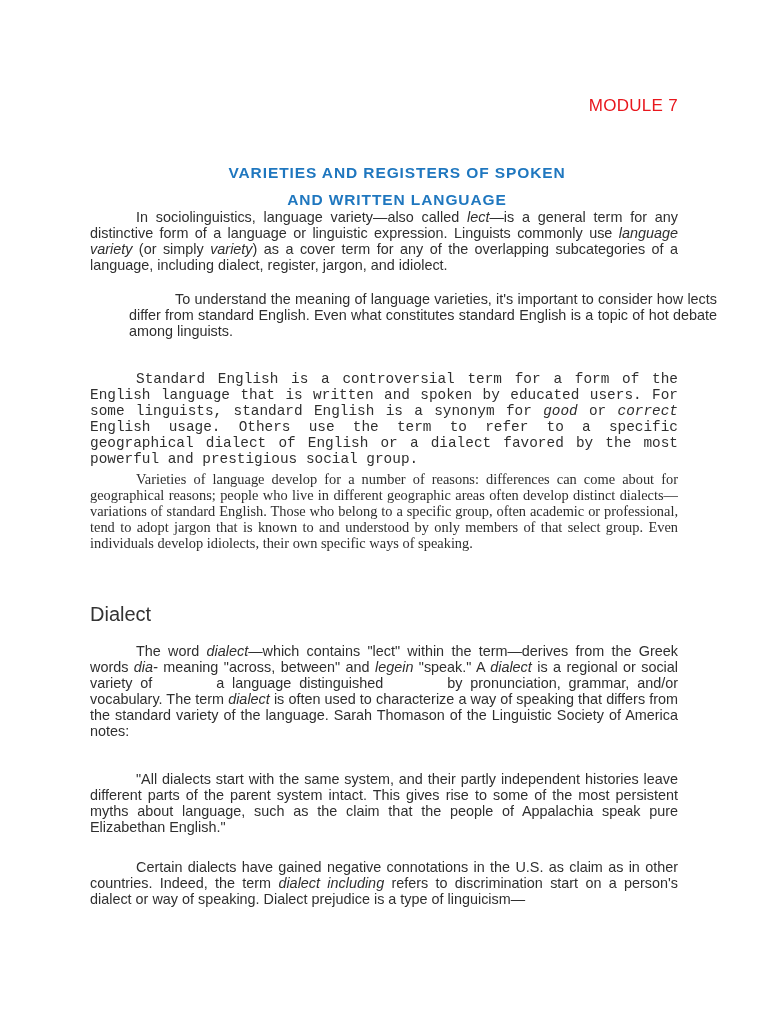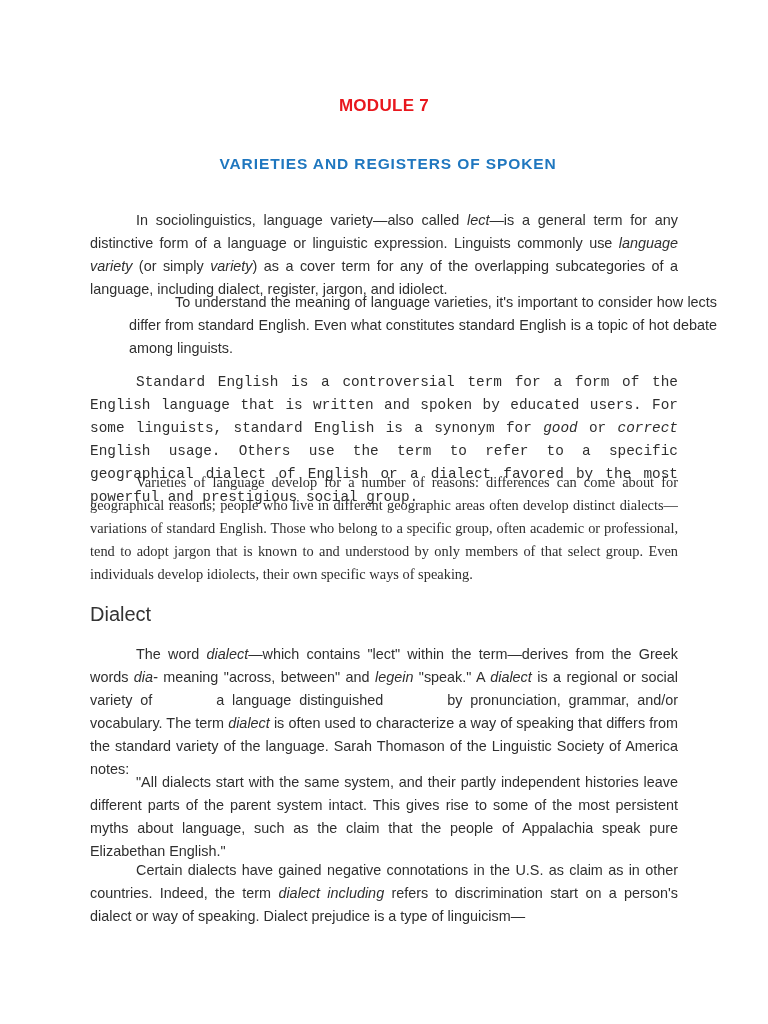--- a/index.html
+++ b/index.html
@@ -19,47 +19,47 @@
       position: absolute;
       left: 90px;
       top: 0;
       width: 588px;
     }
     .module-title {
       position: absolute;
       top: 96px;
       left: 0;
       width: 588px;
-      text-align: center;
+      text-align: right;
       color: #e8171d;
-      font-weight: bold;
+      font-weight: normal;
       font-size: 17px;
       letter-spacing: 0.3px;
       margin: 0;
     }
     .doc-title {
       position: absolute;
       top: 146px;
       left: 0;
       width: 588px;
       text-align: center;
       color: #1f77bf;
       font-weight: bold;
       font-size: 15.5px;
       letter-spacing: 0.9px;
       line-height: 27px;
-      margin: 4px;
+      margin: 13px;
     }
     .doc-title span { display: block; }
     .body-text {
       position: absolute;
       left: 0;
       width: 588px;
       font-size: 14.4px;
-      line-height: 23px;
+      line-height: 16px;
       text-align: justify;
       margin: 0;
     }
     .body-text .indent {
       display: inline-block;
       width: 46px;
     }
     .section-heading {
       position: absolute;
       left: 0;
@@ -80,20 +80,21 @@
   </style>
 </head>
 <body>
 
 <div class="page">
 
   <h1 class="module-title">MODULE 7</h1>
 
   <h2 class="doc-title">
     <span>VARIETIES AND REGISTERS OF SPOKEN</span>
+    <span>AND WRITTEN LANGUAGE</span>
   </h2>
 
   <p class="body-text p1"><span class="indent"></span><span>In sociolinguistics, language variety—also called </span><i>lect</i><span>—is a general term for any distinctive form of a language or linguistic expression. Linguists commonly use </span><i>language variety</i><span> (or simply </span><i>variety</i><span>) as a cover term for any of the overlapping subcategories of a language, including dialect, register, jargon, and idiolect.</span></p>
 
   <p class="body-text p2"><span class="indent"></span><span>To understand the meaning of language varieties, it's important to consider how lects differ from standard English. Even what constitutes standard English is a topic of hot debate among linguists.</span></p>
 
   <p class="body-text p3"><span class="indent"></span><span>Standard English is a controversial term for a form of the English language that is written and spoken by educated users. For some linguists, standard English is a synonym for </span><i>good</i><span> or </span><i>correct</i><span> English usage. Others use the term to refer to a specific geographical dialect of English or a dialect favored by the most powerful and prestigious social group.</span></p>
 
   <p class="body-text p4"><span class="indent"></span><span>Varieties of language develop for a number of reasons: differences can come about for geographical reasons; people who live in different geographic areas often develop distinct dialects—variations of standard English. Those who belong to a specific group, often academic or professional, tend to adopt jargon that is known to and understood by only members of that select group. Even individuals develop idiolects, their own specific ways of speaking.</span></p>
 

